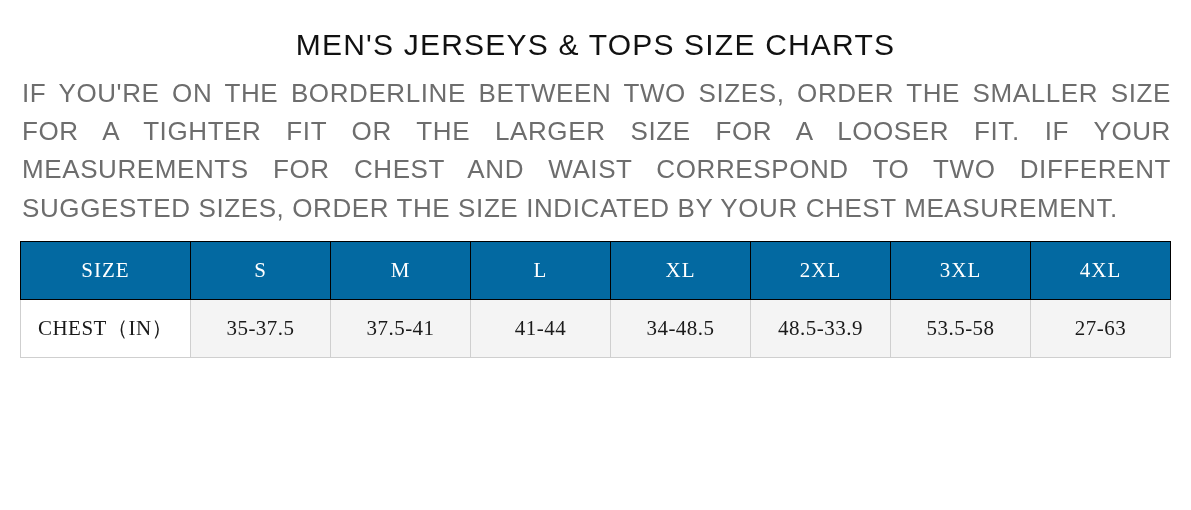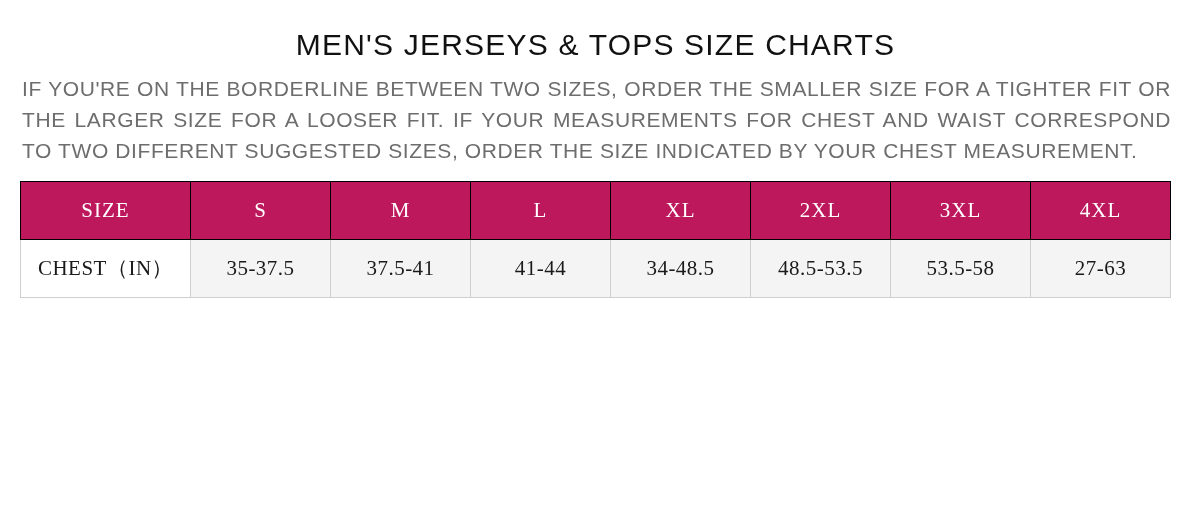--- a/index.html
+++ b/index.html
@@ -24,21 +24,21 @@
     text-align: center;
     font-size: 30px;
     font-weight: normal;
     color: #111111;
     letter-spacing: 1.2px;
     margin: 28px 0 12px 0;
     font-family: "Liberation Sans", sans-serif;
   }
   .intro {
     color: #6d6d6d;
-    font-size: 21px;
+    font-size: 26px;
     line-height: 1.47;
     letter-spacing: 0.6px;
     text-align: justify;
     margin: 0 0 14px 2px;
     font-family: "Liberation Sans", sans-serif;
   }
   table.size-table {
     border-collapse: collapse;
     width: 1150px;
     margin: 0 auto;
@@ -50,21 +50,21 @@
     border: 1px solid #cfcfcf;
     height: 57px;
     text-align: center;
     vertical-align: middle;
     font-size: 21px;
     color: #1a1a1a;
     letter-spacing: 0.5px;
     padding: 0 4px;
   }
   table.size-table thead th {
-    background: #be185d;
+    background: #0369a1;
     color: #ffffff;
     border: 1px solid #000000;
     font-weight: normal;
     font-size: 21px;
     letter-spacing: 1px;
   }
   table.size-table tbody td {
     background: #f4f4f4;
     text-align: center;
   }
@@ -107,20 +107,20 @@
         <th>4XL</th>
       </tr>
     </thead>
     <tbody>
       <tr>
         <td class="row-label">CHEST（IN）</td>
         <td>35-37.5</td>
         <td>37.5-41</td>
         <td>41-44</td>
         <td>34-48.5</td>
-        <td>48.5-53.5</td>
+        <td>48.5-33.9</td>
         <td>53.5-58</td>
         <td>27-63</td>
       </tr>
     </tbody>
   </table>
 
 </div>
 
 </body></html>

